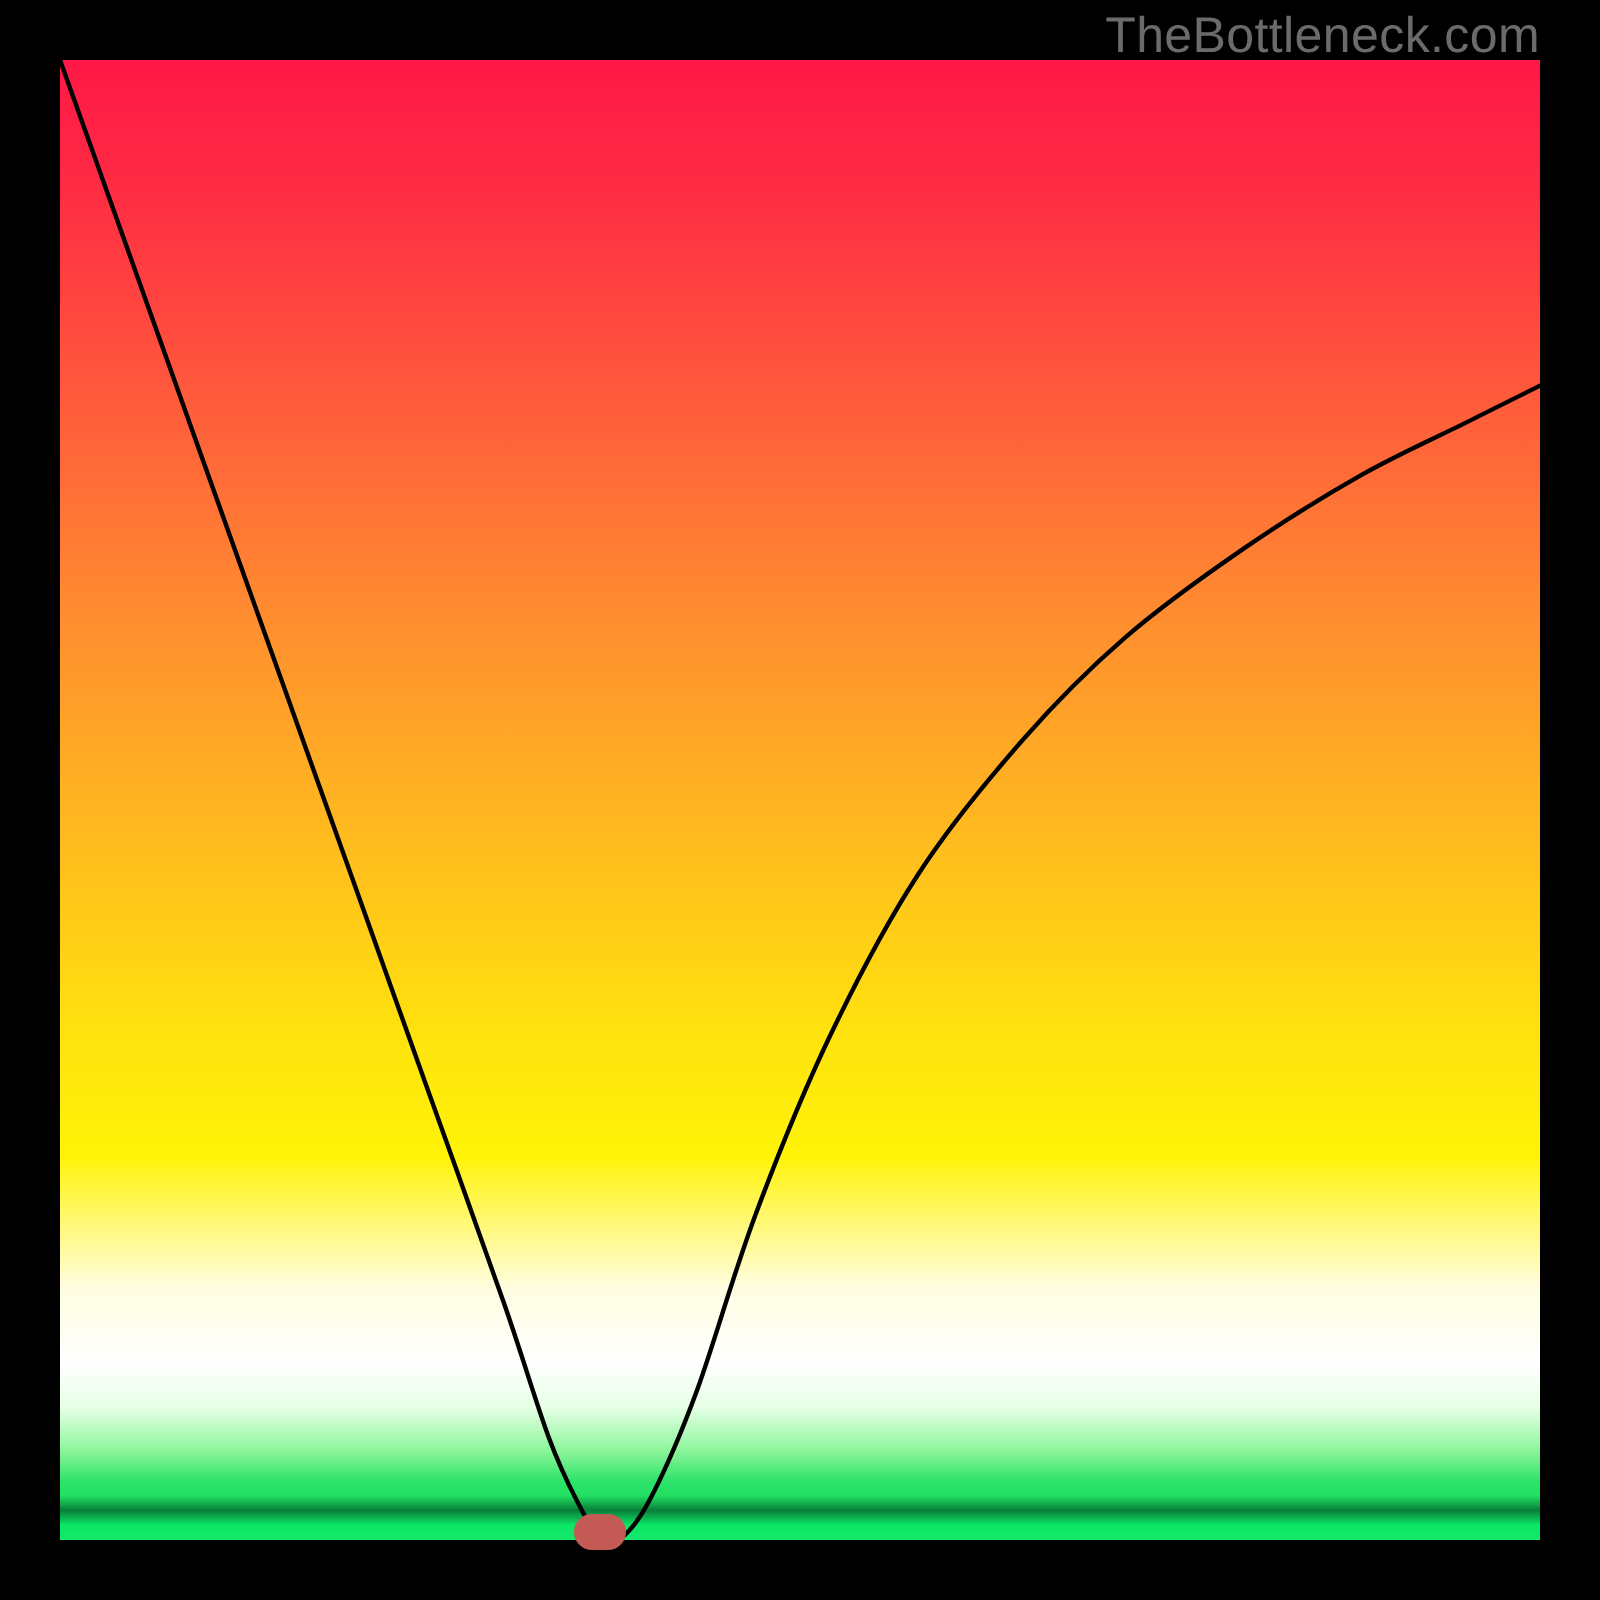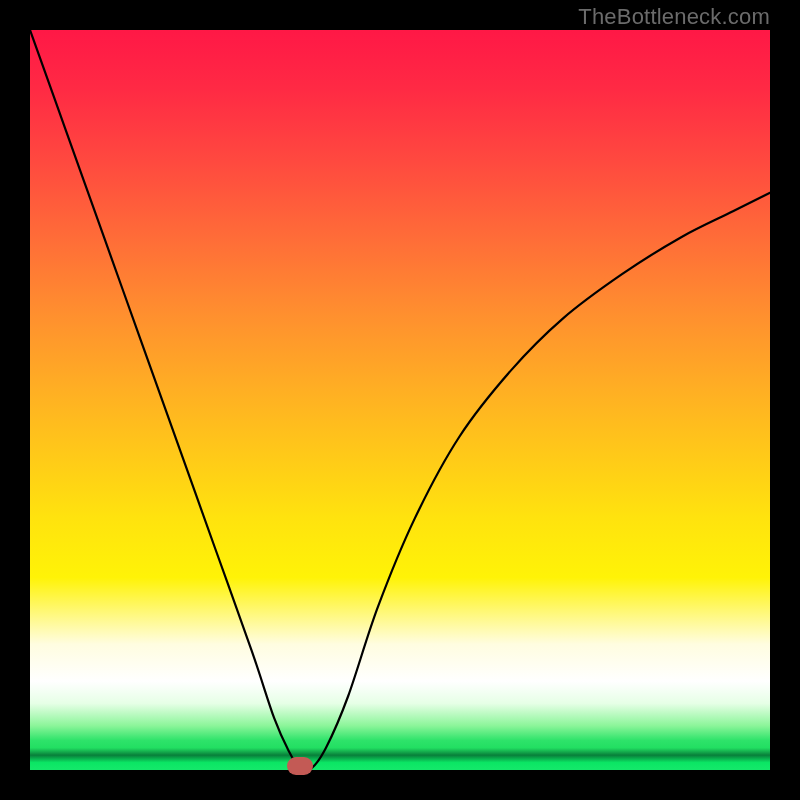--- a/index.html
+++ b/index.html
@@ -38,21 +38,21 @@
       #087f3a 98%,
       #0be664 99%,
       #15e86b 100%
     );
   }
   .watermark {
     position: absolute;
     top: 4px;
     right: 30px;
     color: #6b6b6b;
-    font-size: 22px;
+    font-size: 25px;
     font-weight: 500;
     letter-spacing: 0.2px;
   }
   .curve-svg {
     position: absolute;
     inset: 0;
     width: 100%;
     height: 100%;
   }
   .marker {

